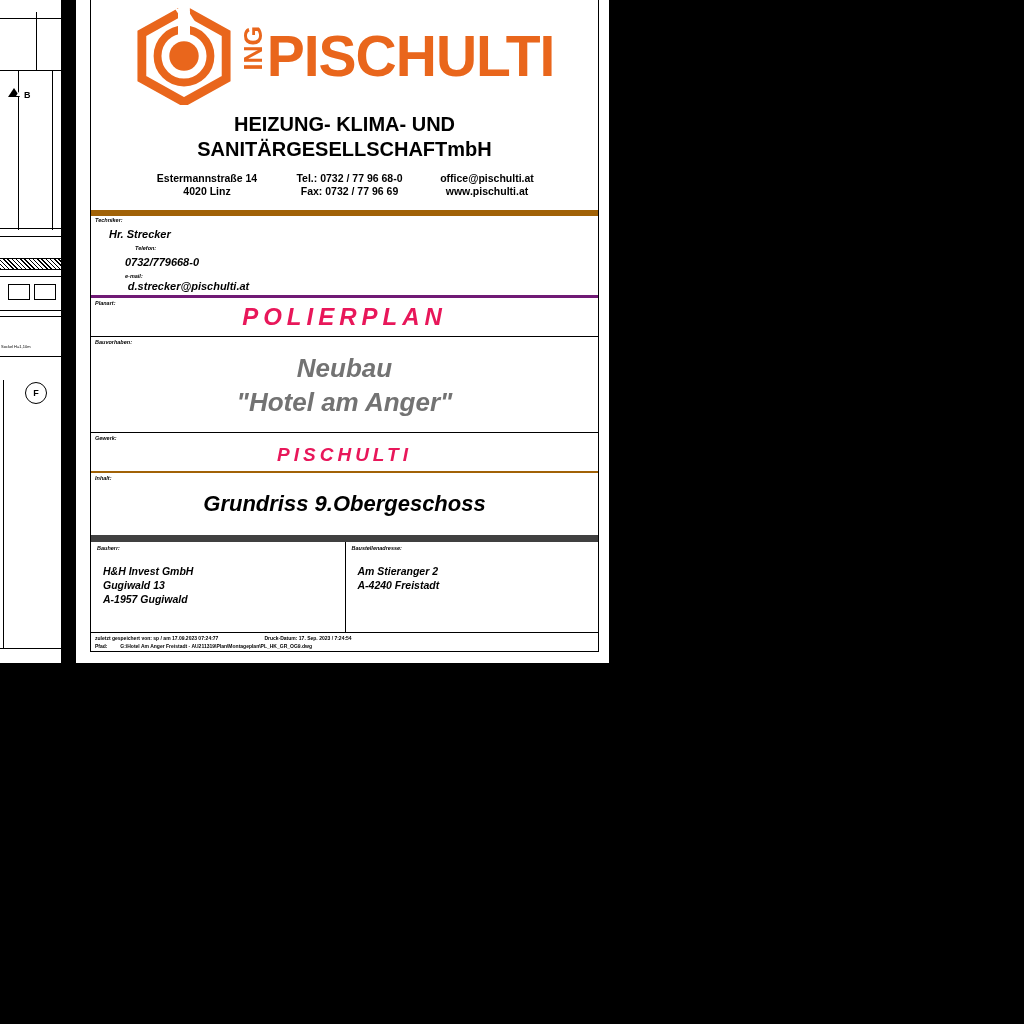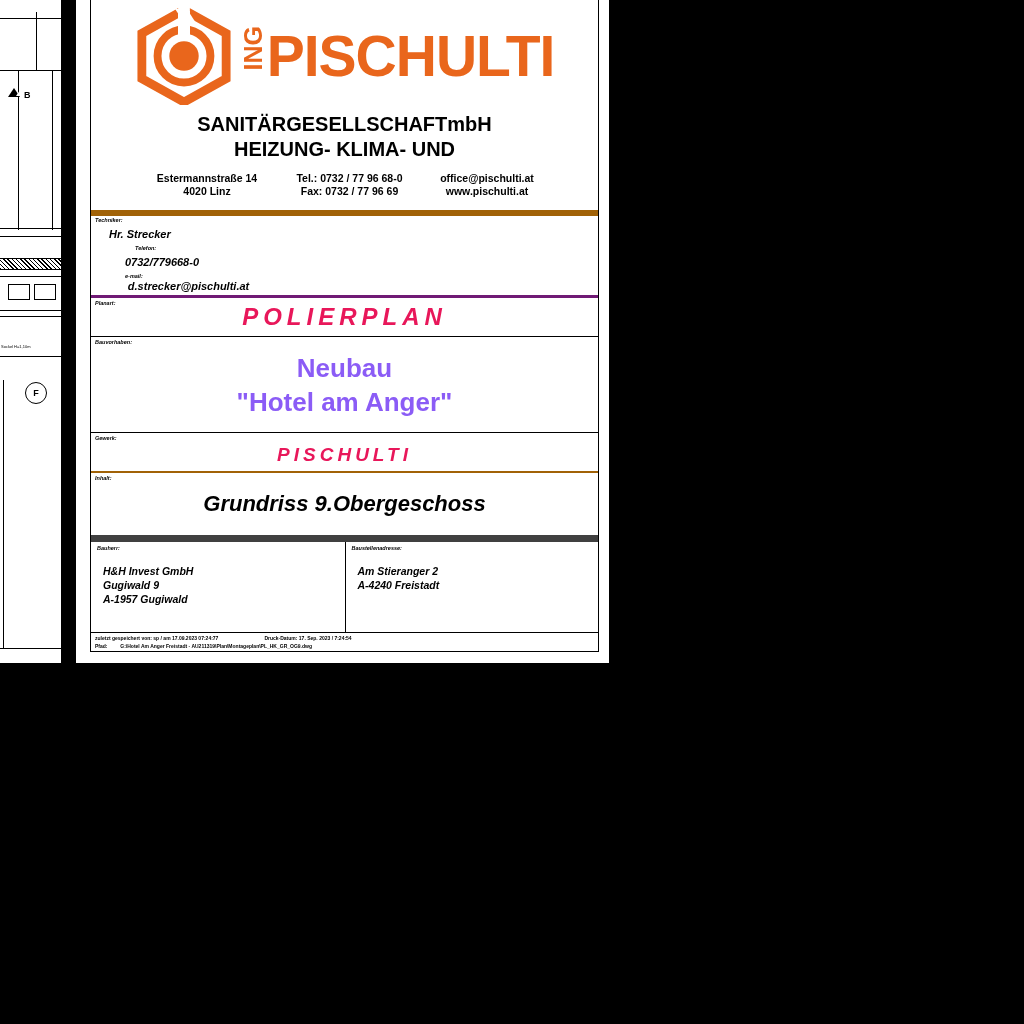--- a/index.html
+++ b/index.html
@@ -263,21 +263,22 @@
     height: 95px;
     position: relative;
     display: flex;
     flex-direction: column;
     align-items: center;
     justify-content: center;
   }
   .big-title {
     font-size: 26px;
     font-weight: bold;
-    color: #8b5cf6;
+    font-style: italic;
+    color: #737373;
     line-height: 34px;
     text-align: center;
     font-family: "Liberation Sans", sans-serif;
   }
   .row-gewerk {
     border-top: 1px solid #000;
     height: 38px;
     position: relative;
   }
   .pink-sub {
@@ -403,22 +404,22 @@
             <polygon points="41,2 53,2 62,16 50,16" fill="#ffffff"></polygon>
           </svg>
         </div>
         <div class="brand-wrap">
           <div class="brand-ing">ING</div>
           <div class="brand-main">PISCHULTI</div>
         </div>
       </div>
 
       <div class="company-lines">
+        <div>HEIZUNG- KLIMA- UND</div>
         <div>SANITÄRGESELLSCHAFTmbH</div>
-        <div>HEIZUNG- KLIMA- UND</div>
       </div>
 
       <div class="contact-block">
         <div class="contact-grid">
           <div>Estermannstraße 14</div>
           <div>Tel.: 0732 / 77 96 68-0</div>
           <div>office@pischulti.at</div>
           <div>4020 Linz</div>
           <div>Fax: 0732 / 77 96 69</div>
           <div>www.pischulti.at</div>
@@ -461,21 +462,21 @@
     <div class="row-inhalt">
       <span class="cap" style="position:absolute; left:4px; top:2px;">Inhalt:</span>
       <div class="inhalt-title">Grundriss 9.Obergeschoss</div>
     </div>
 
     <div class="row-addr">
       <div class="addr-col" style="width:50%;">
         <span class="cap">Bauherr:</span>
         <div class="addr-text">
           <div>H&amp;H Invest GmbH</div>
-          <div>Gugiwald 9</div>
+          <div>Gugiwald 13</div>
           <div>A-1957 Gugiwald</div>
         </div>
       </div>
       <div class="addr-col tb-sep" style="width:50%;">
         <span class="cap">Baustellenadresse:</span>
         <div class="addr-text">
           <div>Am Stieranger 2</div>
           <div>A-4240 Freistadt</div>
         </div>
       </div>

